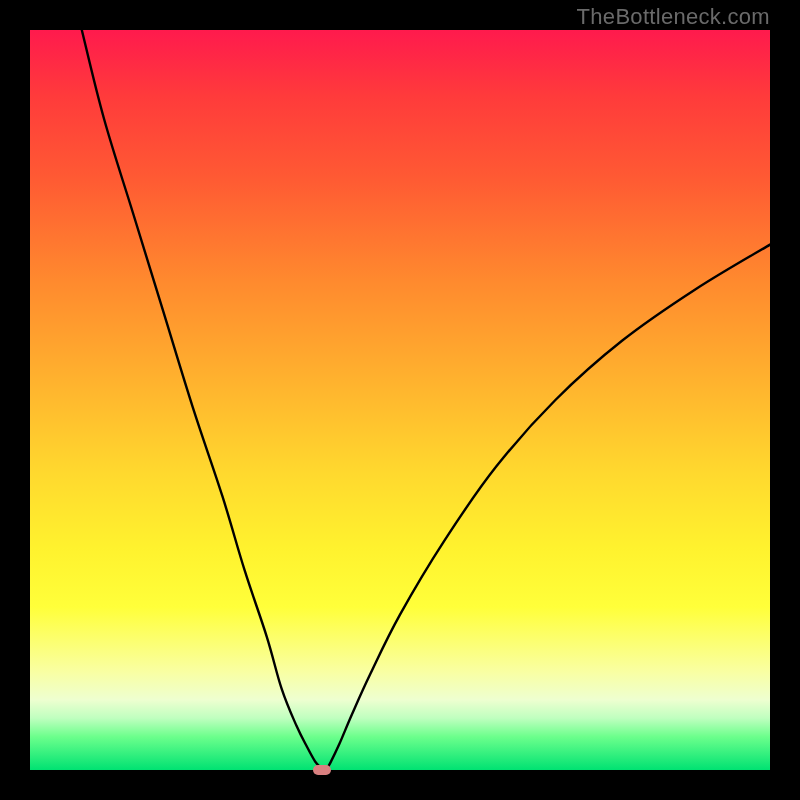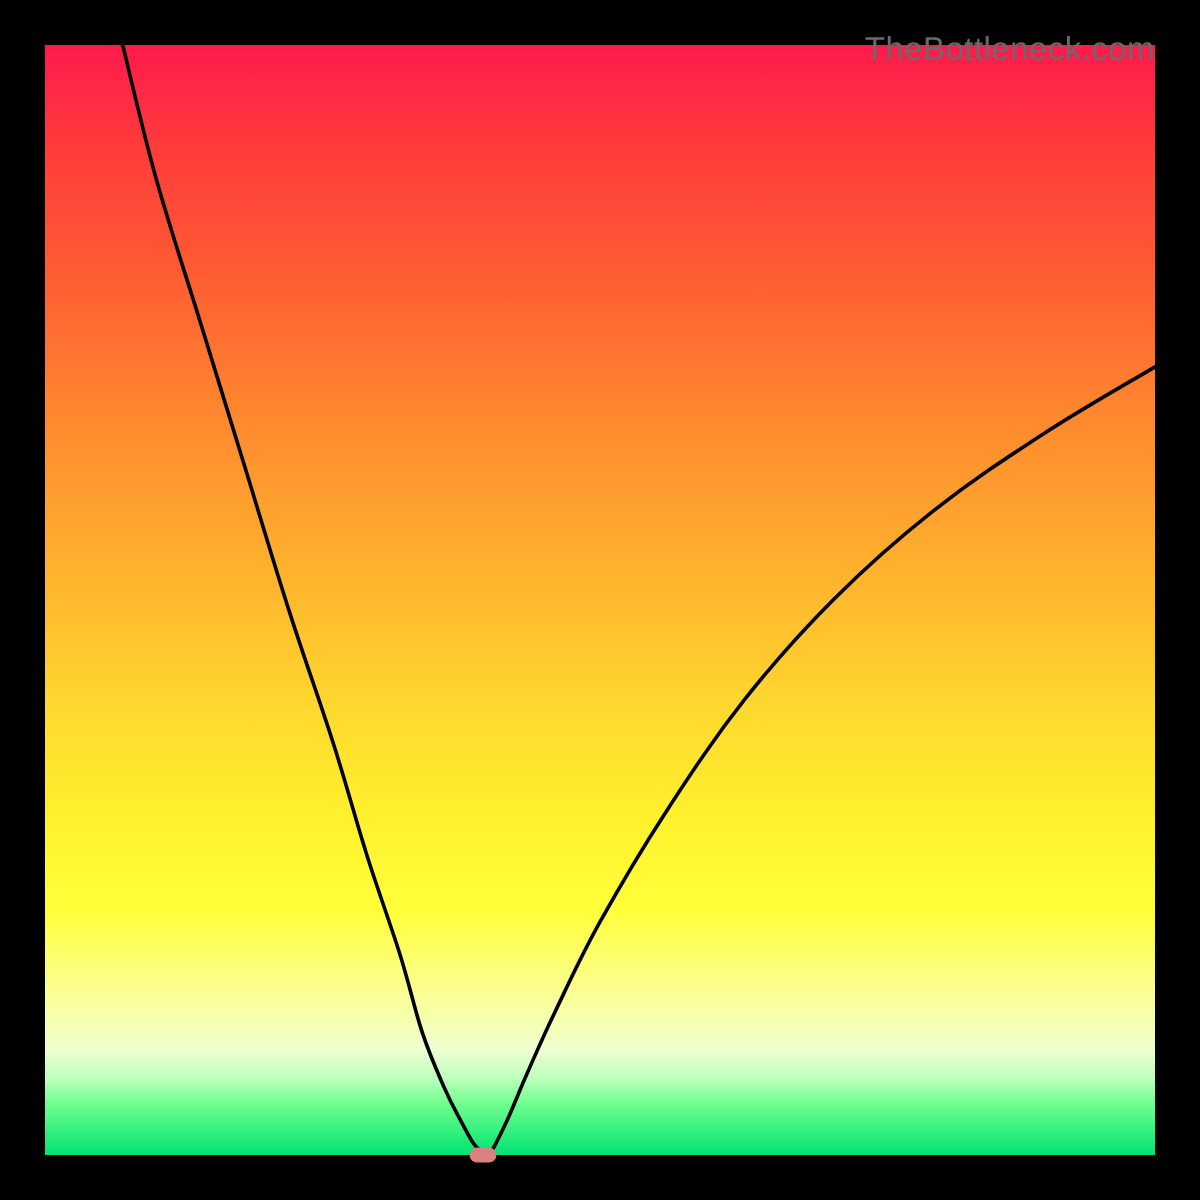--- a/index.html
+++ b/index.html
@@ -27,21 +27,21 @@
       #fff22e 70%,
       #ffff3a 78%,
       #f9ffa0 86.5%,
       #eeffd0 90.5%,
       #bfffbf 93%,
       #6cff8c 95.5%,
       #00e272 100%);
   }
   .watermark {
     position: absolute;
-    top: 20px;
+    top: 4px;
     right: 30px;
     color: #6a6a6a;
     font-size: 22px;
     font-weight: 400;
     letter-spacing: 0.3px;
     z-index: 5;
   }
   svg.curve {
     position: absolute;
     left: 0;

